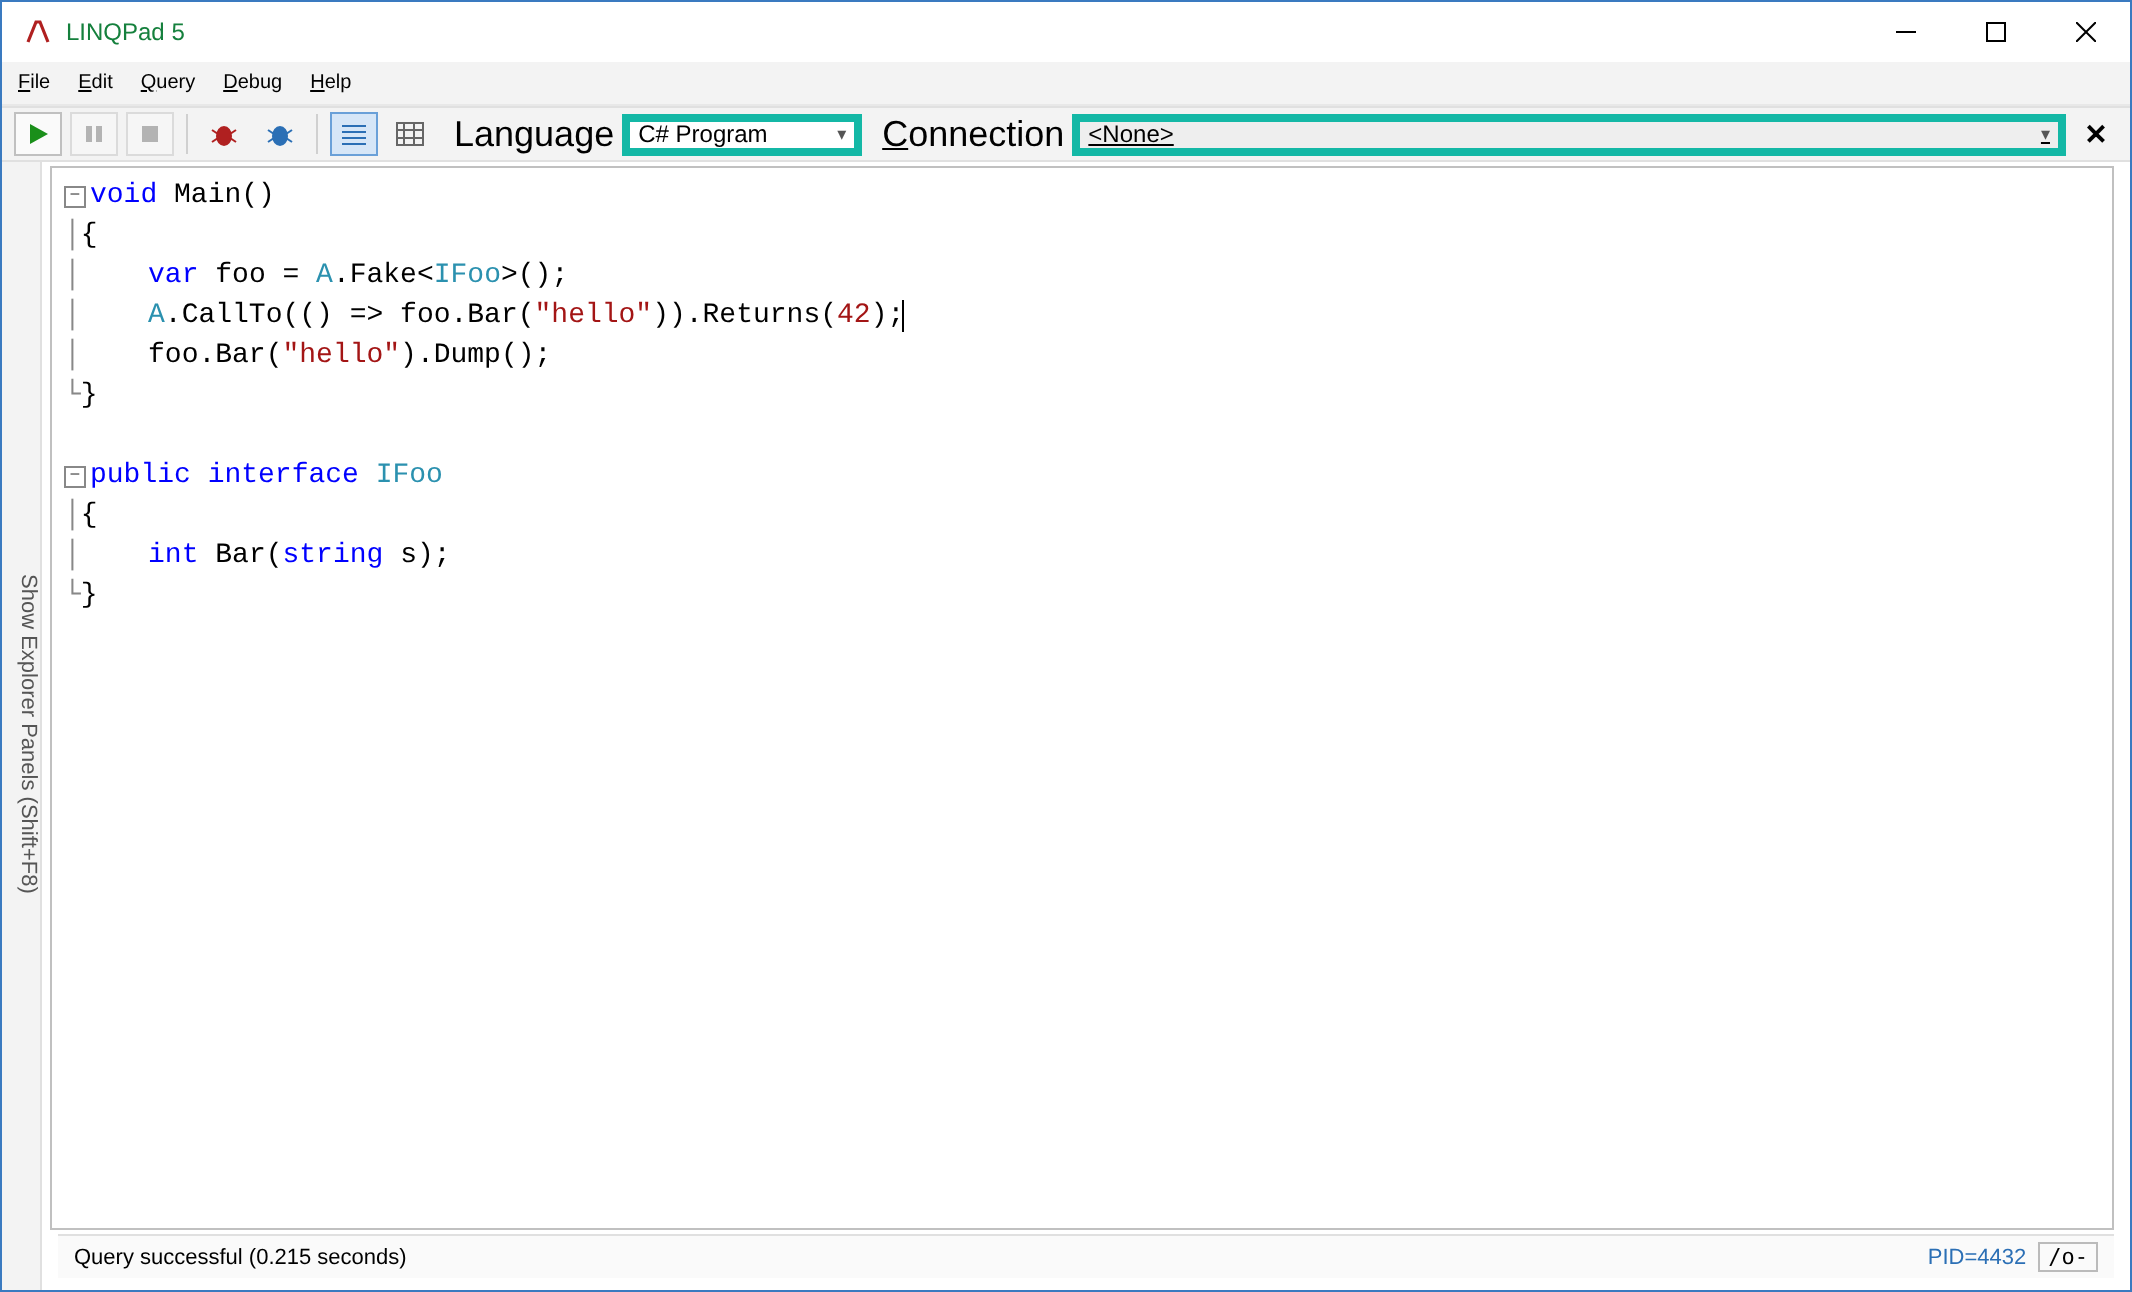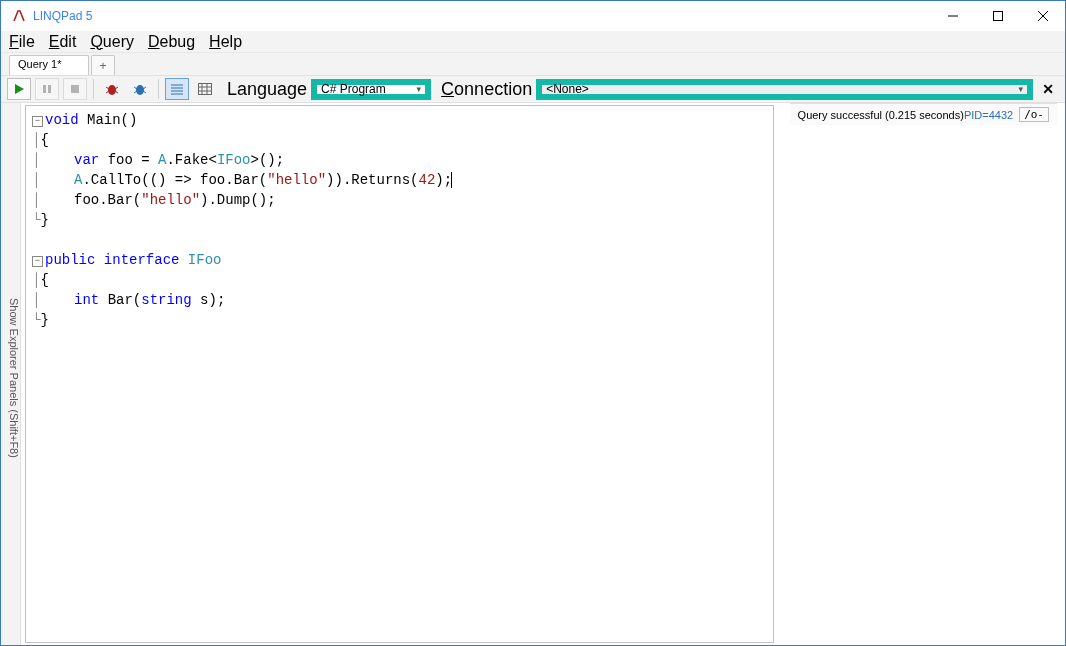--- a/index.html
+++ b/index.html
@@ -22,36 +22,36 @@
   box-shadow: inset 0 0 0 6px #fff;
 }
 .titlebar {
   height: 30px;
   display: flex;
   align-items: center;
   padding: 0 0 0 10px;
   background: #fff;
 }
 .titlebar .logo { width: 16px; height: 16px; margin-right: 6px; }
-.titlebar .title { font-size: 12px; color: #3b82f6; flex: 0 0 auto; }
+.titlebar .title { font-size: 12px; color: #15803d; flex: 0 0 auto; }
 .titlebar .spacer { flex: 1; }
 .winbtn {
   width: 45px; height: 28px; display: flex; align-items: center; justify-content: center;
   color: #000;
 }
 .menubar {
   height: 22px;
   display: flex;
   align-items: center;
   padding: 0 8px;
   background: #f3f3f3;
   border-bottom: 1px solid #e8e8e8;
   gap: 14px;
 }
-.menubar .mi { font-size: 16px; color: #000; }
+.menubar .mi { font-size: 10px; color: #000; }
 .menubar .mi .ul { text-decoration: underline; }
 .tabbar {
   height: 22px;
   display: flex;
   align-items: flex-end;
   padding: 0 0 0 8px;
   background: #f3f3f3;
 }
 .tab {
   height: 20px;
@@ -85,42 +85,42 @@
   width: 24px; height: 22px;
   display:flex; align-items:center; justify-content:center;
   border:1px solid transparent;
 }
 .tbtn.bordered { border:1px solid #c0c0c0; background:#fafafa; }
 .tbtn.disabled { opacity: .45; }
 .sep { width:1px; height:20px; background:#d0d0d0; margin:0 2px; }
 .lbl { font-size: 18px; color:#000; margin-left: 6px; }
 .lbl .ul { text-decoration: underline; }
 .dropdown {
-  height: 21px; border:6px solid #14b8a6; background:#fff;
+  height: 21px; border:4px solid #14b8a6; background:#fff;
   display:flex; align-items:center; padding:0 4px; font-size:12px;
   position:relative; min-width: 120px;
 }
 .dropdown .dd-arrow { margin-left:auto; font-size:9px; color:#555; }
-.dropdown.wide { flex:1; min-width: 200px; background: #eeeeee; }
+.dropdown.wide { flex:1; min-width: 200px; background: #eeeeee; text-decoration: underline; }
 .close-x { width:22px; text-align:center; font-weight:bold; font-size:14px; }
 .body-row { flex:1; display:flex; min-height:0; }
 .sidepanel {
   width: 20px;
   background:#f3f3f3;
   border-right:1px solid #e0e0e0;
   display:flex; align-items:flex-start; justify-content:center;
   writing-mode: vertical-rl;
   padding-top: 8px;
   font-size: 11px;
   color:#555;
 }
 .editor-wrap {
   flex:1;
   display:flex;
-  flex-direction:row;
+  flex-direction:column;
   min-width:0;
   padding: 0 0 0 0;
 }
 .editor {
   flex:1;
   border:1px solid #c0c0c0;
   margin: 2px 8px 2px 4px;
   background:#fff;
   overflow:auto;
   position:relative;
@@ -188,28 +188,20 @@
   </div>
 
   <div class="menubar">
     <span class="mi"><span class="ul">F</span>ile</span>
     <span class="mi"><span class="ul">E</span>dit</span>
     <span class="mi"><span class="ul">Q</span>uery</span>
     <span class="mi"><span class="ul">D</span>ebug</span>
     <span class="mi"><span class="ul">H</span>elp</span>
   </div>
 
-  <div class="tabbar">
-    <div class="tab">
-      <span>Query 1*</span>
-    </div>
-    <div class="tab-add">
-      <span>+</span>
-    </div>
-  </div>
 
   <div class="toolbar">
     <div class="tbtn bordered">
       <svg width="12" height="12">
           <polygon points="2,1 11,6 2,11" fill="#1a8f1a"></polygon>
         </svg>
     </div>
     <div class="tbtn bordered disabled">
       <svg width="12" height="12">
           <rect x="2" y="2" width="3" height="8" fill="#666"></rect>

